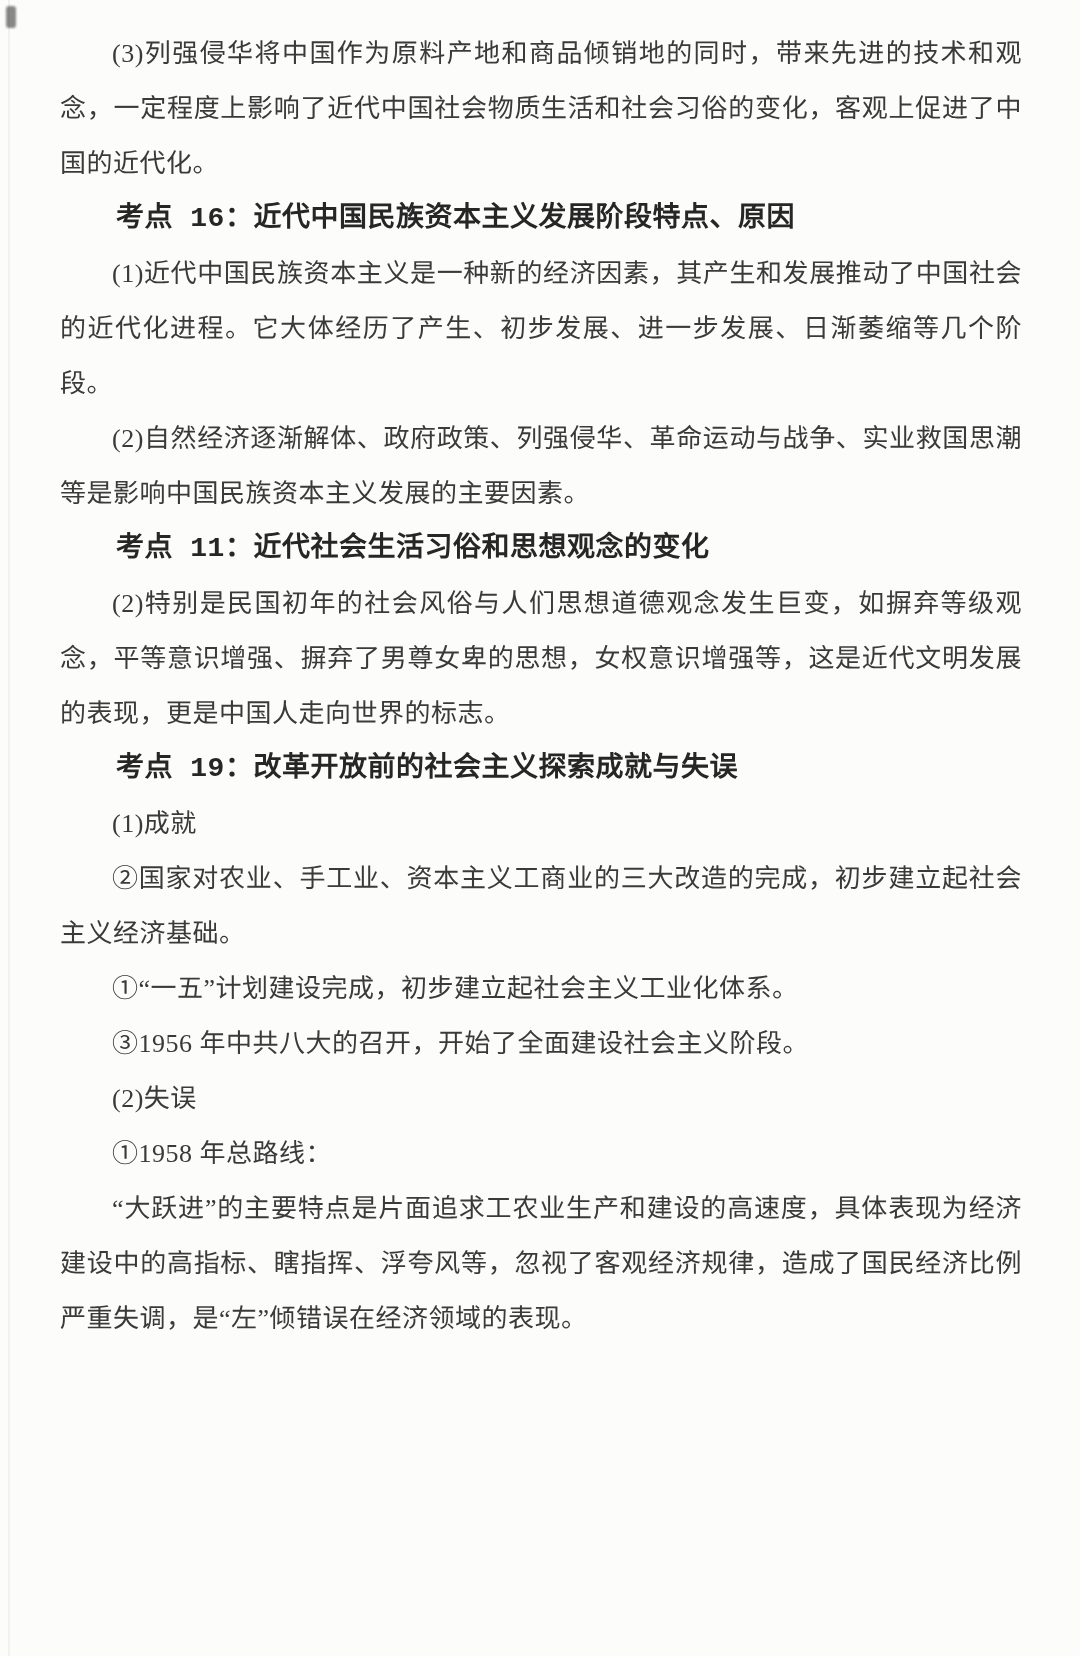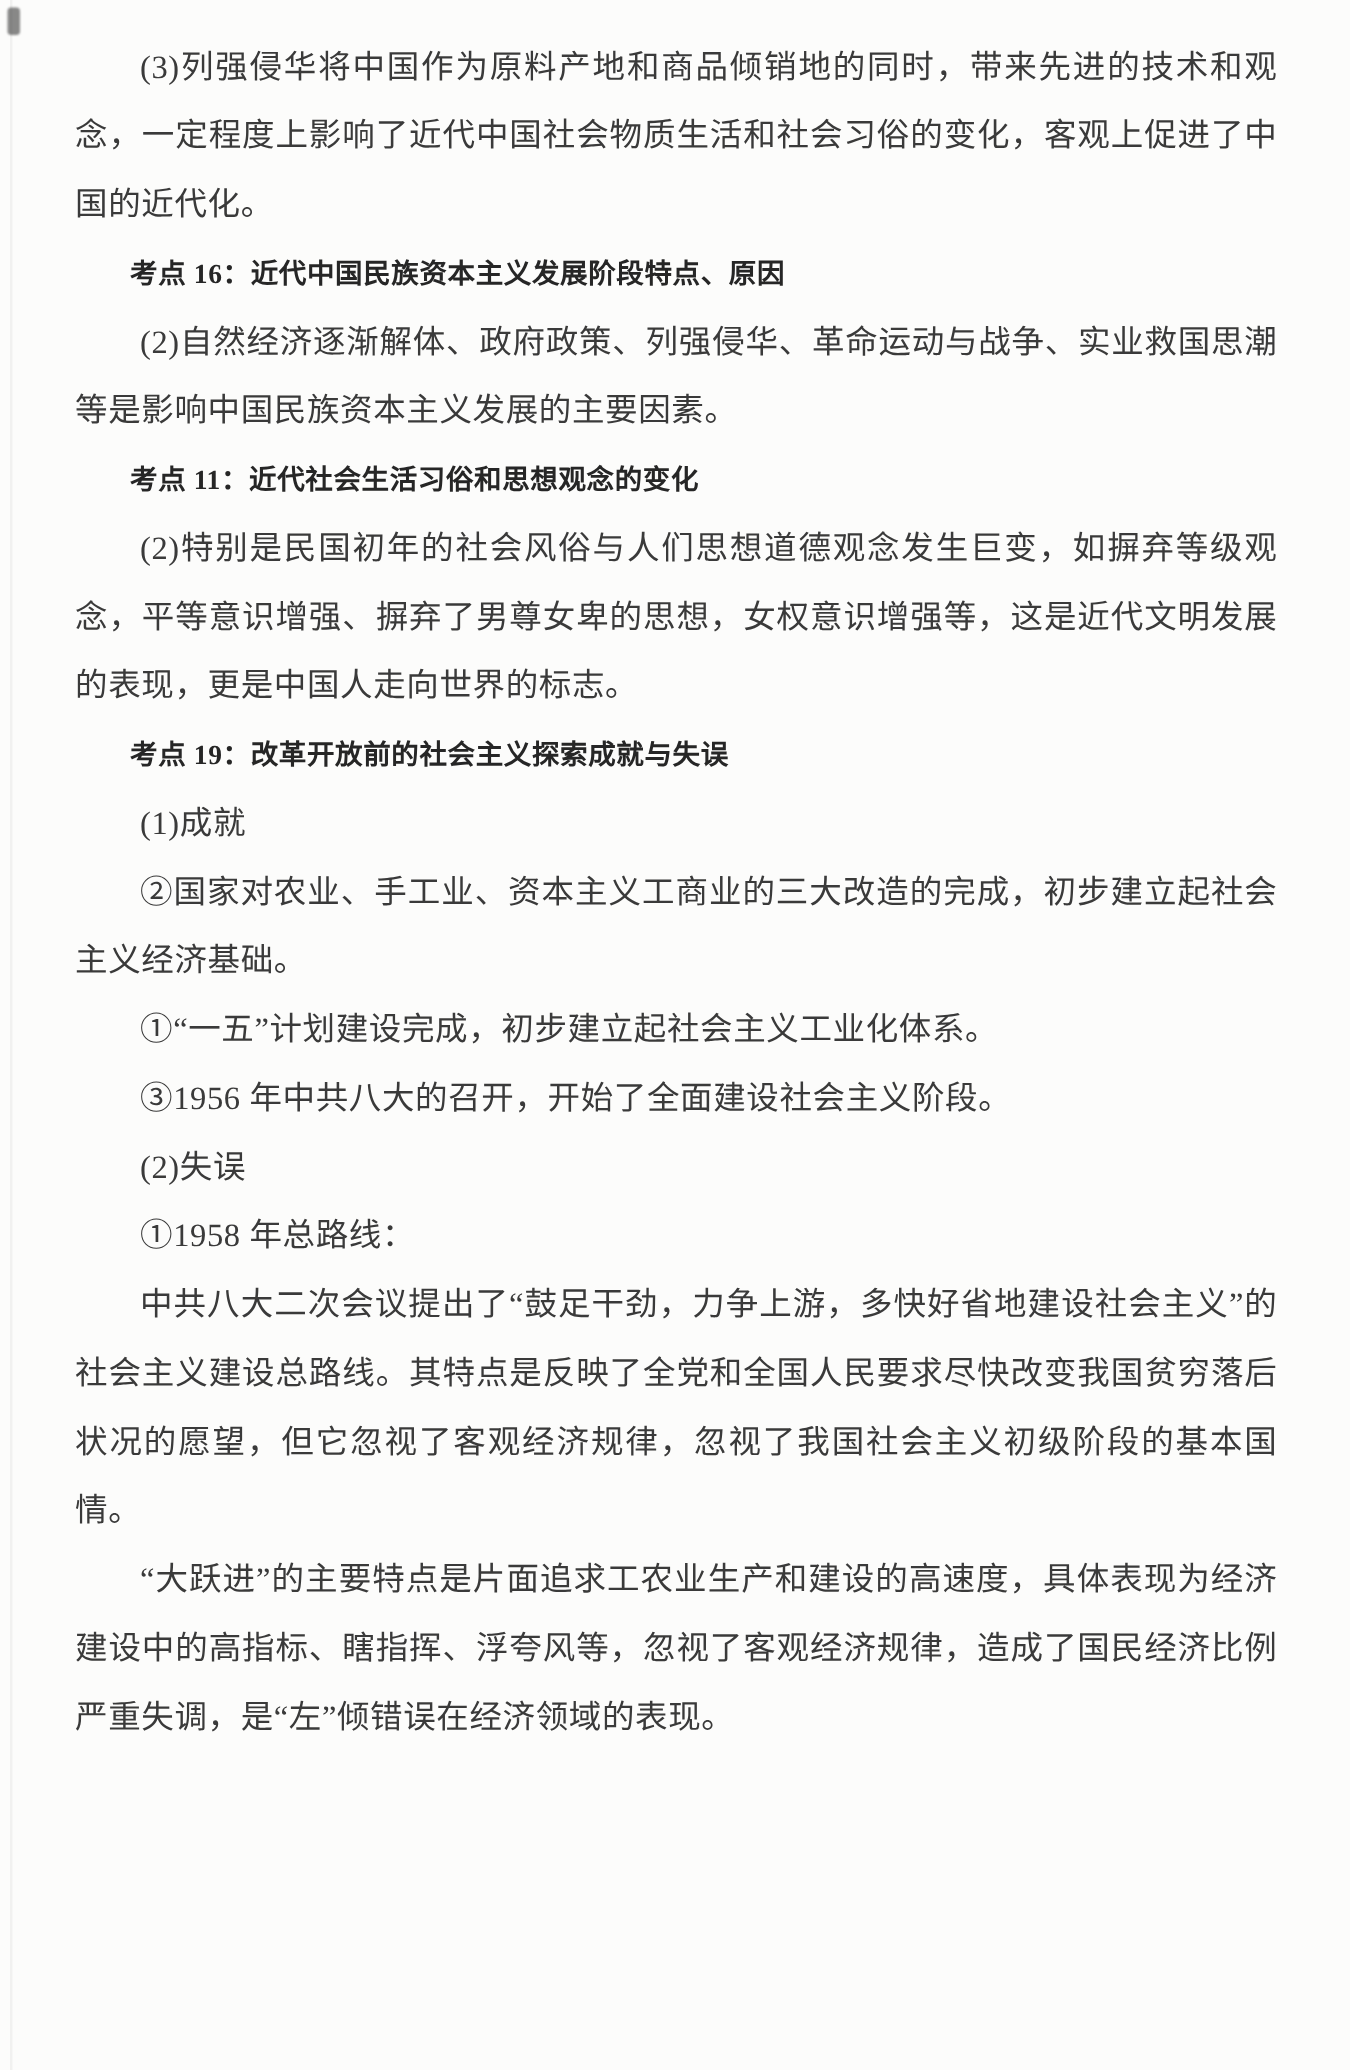--- a/index.html
+++ b/index.html
@@ -23,23 +23,23 @@
   }
   .para {
     margin: 0;
     text-indent: 2em;
     text-align: justify;
     letter-spacing: 0.5px;
   }
   .heading {
     margin: 0;
     text-indent: 2em;
-    font-family: Liberation Serif, serif;
+    font-family: Liberation Mono, monospace;
     font-weight: bold;
-    font-size: 22px;
+    font-size: 28px;
     line-height: 55px;
     color: #262626;
     letter-spacing: 0.5px;
   }
   
   .scan-edge {
     position: absolute;
     left: 8px;
     top: 0;
     width: 2px;
@@ -59,26 +59,26 @@
 </style>
 </head>
 <body>
 
 <div class="page">
   <div class="scan-edge"></div>
   <div class="scan-smudge"></div>
 
   <p class="para">(3)列强侵华将中国作为原料产地和商品倾销地的同时，带来先进的技术和观念，一定程度上影响了近代中国社会物质生活和社会习俗的变化，客观上促进了中国的近代化。</p>
   <h2 class="heading">考点 16：近代中国民族资本主义发展阶段特点、原因</h2>
+  <p class="para">(1)近代中国民族资本主义是一种新的经济因素，其产生和发展推动了中国社会的近代化进程。它大体经历了产生、初步发展、进一步发展、日渐萎缩等几个阶段。</p>
   <p class="para">(2)自然经济逐渐解体、政府政策、列强侵华、革命运动与战争、实业救国思潮等是影响中国民族资本主义发展的主要因素。</p>
   <h2 class="heading">考点 11：近代社会生活习俗和思想观念的变化</h2>
   <p class="para">(2)特别是民国初年的社会风俗与人们思想道德观念发生巨变，如摒弃等级观念，平等意识增强、摒弃了男尊女卑的思想，女权意识增强等，这是近代文明发展的表现，更是中国人走向世界的标志。</p>
   <h2 class="heading">考点 19：改革开放前的社会主义探索成就与失误</h2>
   <p class="para">(1)成就</p>
   <p class="para">②国家对农业、手工业、资本主义工商业的三大改造的完成，初步建立起社会主义经济基础。</p>
   <p class="para">①“一五”计划建设完成，初步建立起社会主义工业化体系。</p>
   <p class="para">③1956 年中共八大的召开，开始了全面建设社会主义阶段。</p>
   <p class="para">(2)失误</p>
   <p class="para">①1958 年总路线：</p>
-  <p class="para">中共八大二次会议提出了“鼓足干劲，力争上游，多快好省地建设社会主义”的社会主义建设总路线。其特点是反映了全党和全国人民要求尽快改变我国贫穷落后状况的愿望，但它忽视了客观经济规律，忽视了我国社会主义初级阶段的基本国情。</p>
   <p class="para">“大跃进”的主要特点是片面追求工农业生产和建设的高速度，具体表现为经济建设中的高指标、瞎指挥、浮夸风等，忽视了客观经济规律，造成了国民经济比例严重失调，是“左”倾错误在经济领域的表现。</p>
 
 </div>
 
 </body></html>

